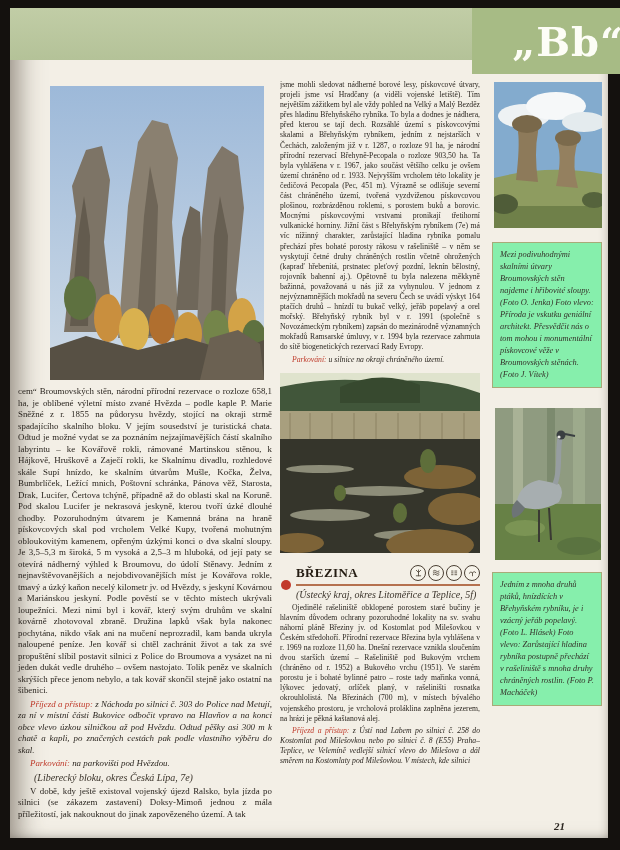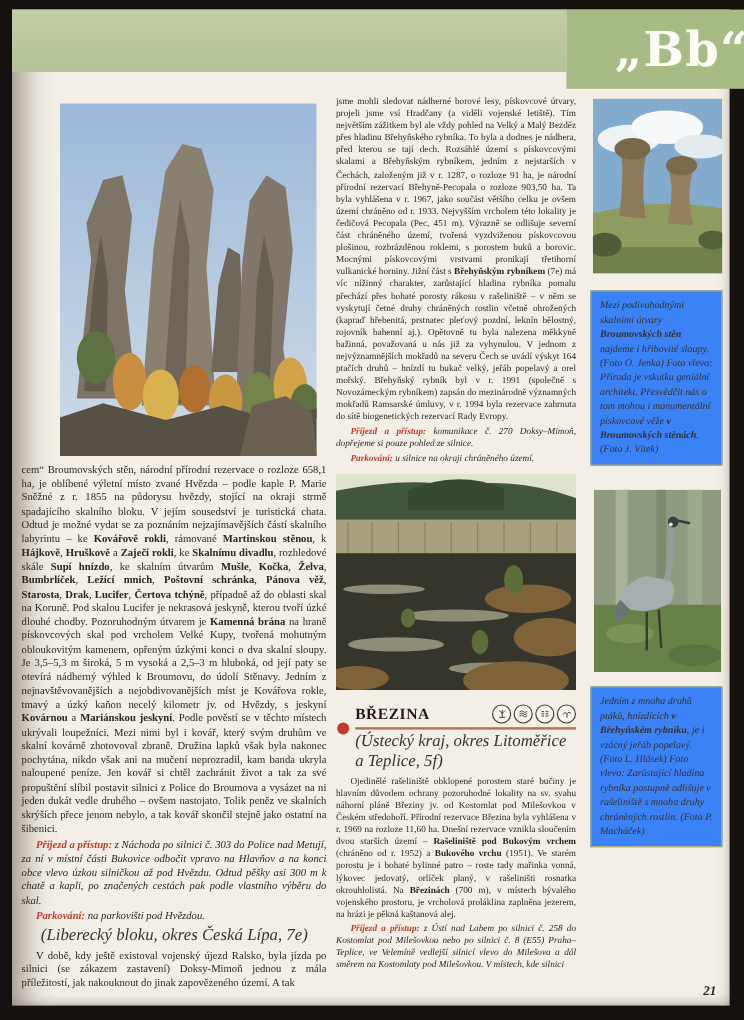--- a/index.html
+++ b/index.html
@@ -25,43 +25,43 @@
     font-size:40px;letter-spacing:1px;}
   
   .col-left{position:absolute;left:8px;top:62px;width:254px;}
   .col-right{position:absolute;left:270px;top:72px;width:200px;height:766px;overflow:hidden;}
   .sidebar{position:absolute;left:482px;top:74px;width:110px;}
   .body{margin:0 0 2px 0;color:#2b2620;text-align:justify;}
   .col-left .body{font-size:8.9px;line-height:11.5px;}
   .col-right .body{font-size:7.7px;line-height:10.1px;}
   .indent{text-indent:12px;}
   .italic{font-style:italic;}
-  .b{font-weight:bold}.i{}.r{color:#bf3a2a}
+  .b{font-weight:normal}.i{}.r{color:#bf3a2a}
   
   .sec-head{position:relative;display:flex;align-items:center;
     margin:12px 0 3px 16px;padding-bottom:3px;border-bottom:2px solid #b5714f;}
   .sec-dot{position:absolute;left:-15px;bottom:-6px;width:10px;height:10px;
     border-radius:50%;background:#c23a2b;}
   .sec-title{font-size:13px;font-weight:bold;letter-spacing:.4px;color:#241c12;}
   .sec-icons{margin-left:auto;display:flex;gap:2px;align-items:center;}
   .cat-icon{width:14px;height:14px;border:1px solid #4a3f33;border-radius:50%;
     display:flex;align-items:center;justify-content:center;background:#f6f3ea;}
-  .subtitle{margin:0 0 3px 16px;font-size:14px;font-style:italic;color:#3a332a;}
+  .subtitle{margin:0 0 3px 16px;font-size:10px;font-style:italic;color:#3a332a;}
   
   .photo{overflow:hidden;}
   .photo svg{display:block}
   .photo-towers{margin:16px 0 6px 32px;width:214px;height:294px;}
   .photo-marsh{margin:8px 0 6px 0;width:200px;height:180px;}
   .photo-rocks{width:108px;height:146px;margin:0 0 14px 2px;}
   .photo-crane{width:106px;height:152px;margin:20px 0 12px 3px;}
   
-  .caption{background:#3b82f6;border:1px solid #a8aa78;padding:6px 7px;
+  .caption{background:#86efac;border:1px solid #a8aa78;padding:6px 7px;
     font-size:8.4px;line-height:12px;font-style:italic;color:#35322a;}
   
-  .page-num{position:absolute;left:576px;top:812px;font-size:11px;
+  .page-num{position:absolute;left:544px;top:812px;font-size:11px;
     font-style:italic;font-weight:bold;color:#2b2620;}
 </style>
 </head>
 <body>
 
 <div class="scan-page">
 
   <div class="banner-strip"></div>
   <div class="banner-tab">
     <span>„Bb“</span>
@@ -101,21 +101,20 @@
     <p class="body"><span>cem“ Broumovských stěn, národní přírodní rezervace o rozloze 658,1 ha, je oblíbené výletní místo zvané Hvězda – podle kaple P. Marie Sněžné z r. 1855 na půdorysu hvězdy, stojící na okraji strmě spadajícího skalního bloku. V jejím sousedství je turistická chata. Odtud je možné vydat se za poznáním nejzajímavějších částí skalního labyrintu – ke </span><span class="b">Kovářově rokli</span><span>, rámované </span><span class="b">Martinskou stěnou</span><span>, k </span><span class="b">Hájkově</span><span>, </span><span class="b">Hruškově</span><span> a </span><span class="b">Zaječí rokli</span><span>, ke </span><span class="b">Skalnímu divadlu</span><span>, rozhledové skále </span><span class="b">Supí hnízdo</span><span>, ke skalním útvarům </span><span class="b">Mušle</span><span>, </span><span class="b">Kočka</span><span>, </span><span class="b">Želva</span><span>, </span><span class="b">Bumbrlíček</span><span>, </span><span class="b">Ležící mnich</span><span>, </span><span class="b">Poštovní schránka</span><span>, </span><span class="b">Pánova věž</span><span>, </span><span class="b">Starosta</span><span>, </span><span class="b">Drak</span><span>, </span><span class="b">Lucifer</span><span>, </span><span class="b">Čertova tchýně</span><span>, případně až do oblasti skal na Koruně. Pod skalou Lucifer je nekrasová jeskyně, kterou tvoří úzké dlouhé chodby. Pozoruhodným útvarem je </span><span class="b">Kamenná brána</span><span> na hraně pískovcových skal pod vrcholem Velké Kupy, tvořená mohutným obloukovitým kamenem, opřeným úzkými konci o dva skalní sloupy. Je 3,5–5,3 m široká, 5 m vysoká a 2,5–3 m hluboká, od její paty se otevírá nádherný výhled k Broumovu, do údolí Stěnavy. Jedním z nejnavštěvovanějších a nejobdivovanějších míst je Kovářova rokle, tmavý a úzký kaňon necelý kilometr jv. od Hvězdy, s jeskyní </span><span class="b">Kovárnou</span><span> a </span><span class="b">Mariánskou jeskyní</span><span>. </span><span class="i">Podle pověstí se v těchto místech ukrývali loupežníci. Mezi nimi byl i kovář, který svým druhům ve skalní kovárně zhotovoval zbraně. Družina lapků však byla nakonec pochytána, nikdo však ani na mučení neprozradil, kam banda ukryla naloupené peníze. Jen kovář si chtěl zachránit život a tak za své propuštění slíbil postavit silnici z Police do Broumova a vysázet na ni jeden dukát vedle druhého – ovšem nastojato. Tolik peněz ve skalních skrýších přece jenom nebylo, a tak kovář skončil stejně jako ostatní na šibenici.</span></p>
     <p class="body italic indent"><span class="b r">Příjezd a přístup:</span><span> z Náchoda po silnici č. 303 do Police nad Metují, za ní v místní části Bukovice odbočit vpravo na Hlavňov a na konci obce vlevo úzkou silničkou až pod Hvězdu. Odtud pěšky asi 300 m k chatě a kapli, po značených cestách pak podle vlastního výběru do skal.</span></p>
     <p class="body italic indent"><span class="b r">Parkování:</span><span> na parkovišti pod Hvězdou.</span></p>
 
     <p class="subtitle">(Liberecký bloku, okres Česká Lípa, 7e)</p>
     <p class="body indent"><span>V době, kdy ještě existoval vojenský újezd Ralsko, byla jízda po silnici (se zákazem zastavení) Doksy-Mimoň jednou z mála příležitostí, jak nakouknout do jinak zapovězeného území. A tak</span></p>
   </div>
 
   <div class="col-right">
     <p class="body"><span>jsme mohli sledovat nádherné borové lesy, pískovcové útvary, projeli jsme vsí Hradčany (a viděli vojenské letiště). Tím největším zážitkem byl ale vždy pohled na Velký a Malý Bezděz přes hladinu Břehyňského rybníka. To byla a dodnes je nádhera, před kterou se tají dech. Rozsáhlé území s pískovcovými skalami a Břehyňským rybníkem, jedním z nejstarších v Čechách, založeným již v r. 1287, o rozloze 91 ha, je národní přírodní rezervací Břehyně-Pecopala o rozloze 903,50 ha. Ta byla vyhlášena v r. 1967, jako součást většího celku je ovšem území chráněno od r. 1933. Nejvyšším vrcholem této lokality je čedičová Pecopala (Pec, 451 m). Výrazně se odlišuje severní část chráněného území, tvořená vyzdviženou pískovcovou plošinou, rozbrázděnou roklemi, s porostem buků a borovic. Mocnými pískovcovými vrstvami pronikají třetihorní vulkanické horniny. Jižní část s </span><span class="b">Břehyňským rybníkem</span><span class="i"> (7e)</span><span> má víc nížinný charakter, zarůstající hladina rybníka pomalu přechází přes bohaté porosty rákosu v rašeliniště – v něm se vyskytují četné druhy chráněných rostlin včetně ohrožených (kapraď hřebenitá, prstnatec pleťový pozdní, leknín bělostný, rojovník bahenní aj.). Opětovně tu byla nalezena měkkyně bažinná, považovaná u nás již za vyhynulou. V jednom z nejvýznamnějších mokřadů na severu Čech se uvádí výskyt 164 ptačích druhů – hnízdí tu bukač velký, jeřáb popelavý a orel mořský. Břehyňský rybník byl v r. 1991 (společně s Novozámeckým rybníkem) zapsán do mezinárodně významných mokřadů Ramsarské úmluvy, v r. 1994 byla rezervace zahrnuta do sítě biogenetických rezervací Rady Evropy.</span></p>
-    <p class="body italic indent"><span class="b r">Příjezd a přístup:</span><span> komunikace č. 270 Doksy–Mimoň, dopřejeme si pouze pohled ze silnice.</span></p>
     <p class="body italic indent"><span class="b r">Parkování:</span><span> u silnice na okraji chráněného území.</span></p>
 
     <div class="photo photo-marsh">
       <svg viewBox="0 0 200 180" width="200" height="180" preserveAspectRatio="none">
         <rect width="200" height="22" fill="#dfe3cd"></rect>
         <path d="M0 40 L0 14 Q60 2 100 10 Q150 2 200 20 L200 44 Z" fill="#41563a"></path>
         <path d="M60 14 Q100 -4 140 12 L140 30 L60 30 Z" fill="#37492f"></path>
         <rect y="38" width="200" height="30" fill="#a89f7e"></rect>
         <g stroke="#8c8262" stroke-width="1">
           <line x1="10" y1="40" x2="10" y2="66"></line>
@@ -214,17 +213,17 @@
         <path d="M22 92 Q14 100 18 110 Q26 108 30 100 Z" fill="#6d7476"></path>
         <path d="M60 76 C66 62 62 44 65 30" fill="none" stroke="#969da0" stroke-width="5"></path>
         <circle cx="66" cy="27" r="4.5" fill="#3a3f41"></circle>
         <circle cx="64" cy="29" r="1.6" fill="#e8e8e4"></circle>
         <line x1="70" y1="26" x2="80" y2="28" stroke="#3a3f41" stroke-width="2"></line>
         <line x1="44" y1="102" x2="44" y2="134" stroke="#3a3a33" stroke-width="2"></line>
         <line x1="54" y1="100" x2="56" y2="132" stroke="#3a3a33" stroke-width="2"></line>
       </svg>
     </div>
 
-    <div class="caption"><span>Jedním z mnoha druhů ptáků, hnízdících </span><span class="b">v Břehyňském rybníku</span><span>, je i vzácný jeřáb popelavý. (Foto L. Hlásek) Foto vlevo: Zarůstající hladina rybníka postupně odlišuje v rašeliniště s mnoha druhy chráněných rostlin. (Foto P. Macháček)</span></div>
+    <div class="caption"><span>Jedním z mnoha druhů ptáků, hnízdících </span><span class="b">v Břehyňském rybníku</span><span>, je i vzácný jeřáb popelavý. (Foto L. Hlásek) Foto vlevo: Zarůstající hladina rybníka postupně přechází v rašeliniště s mnoha druhy chráněných rostlin. (Foto P. Macháček)</span></div>
   </div>
 
   <div class="page-num">21</div>
 </div>
 
 </body></html>

